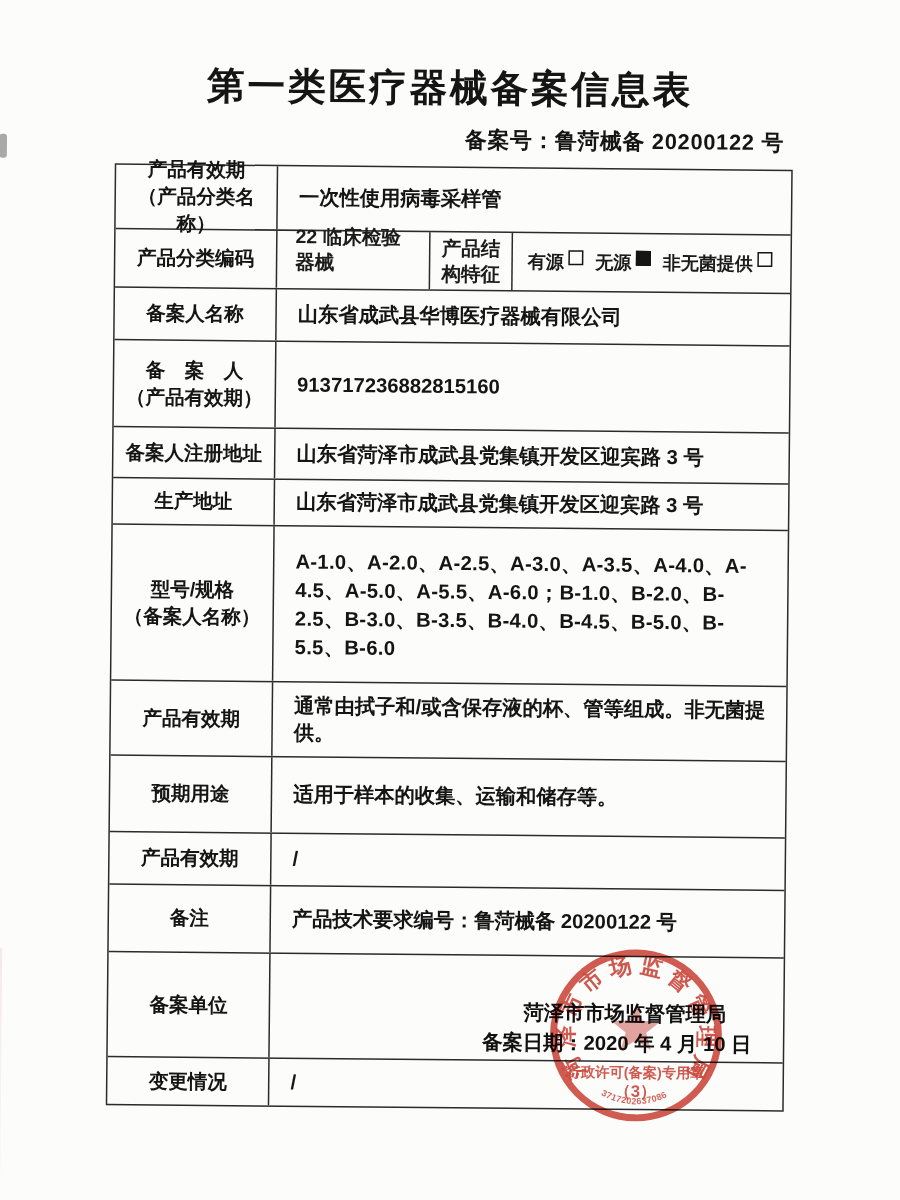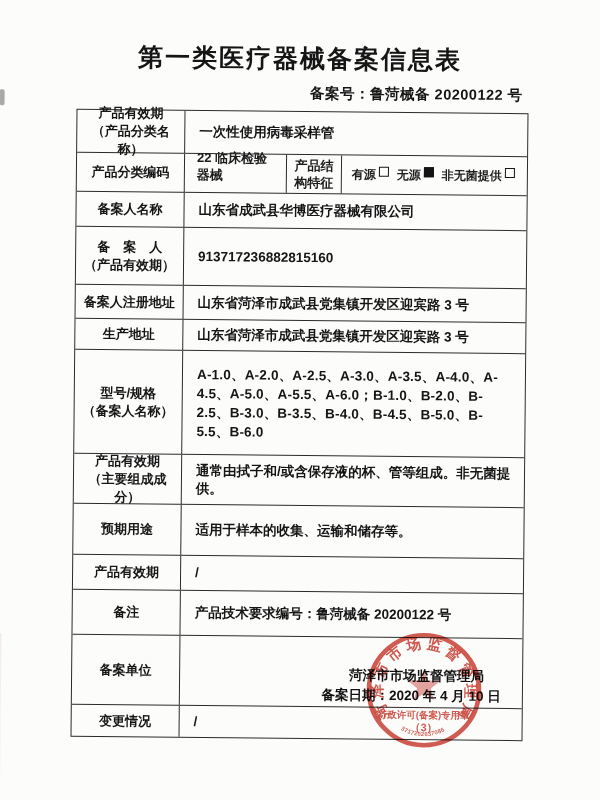--- a/index.html
+++ b/index.html
@@ -145,21 +145,20 @@
       <div class="label-cell">
         <div>型号/规格</div>
         <div>（备案人名称）</div>
       </div>
       <div class="value-cell models-cell">A-1.0、A-2.0、A-2.5、A-3.0、A-3.5、A-4.0、A-4.5、A-5.0、A-5.5、A-6.0；B-1.0、B-2.0、B-2.5、B-3.0、B-3.5、B-4.0、B-4.5、B-5.0、B-5.5、B-6.0</div>
     </div>
 
     <div class="row" style="height:50px">
       <div class="label-cell">
         <div>产品有效期</div>
-        <div>（主要组成成分）</div>
       </div>
       <div class="value-cell">通常由拭子和/或含保存液的杯、管等组成。非无菌提供。</div>
     </div>
 
     <div class="row" style="height:51px">
       <div class="label-cell">预期用途</div>
       <div class="value-cell">适用于样本的收集、运输和储存等。</div>
     </div>
 
     <div class="row" style="height:35px">

